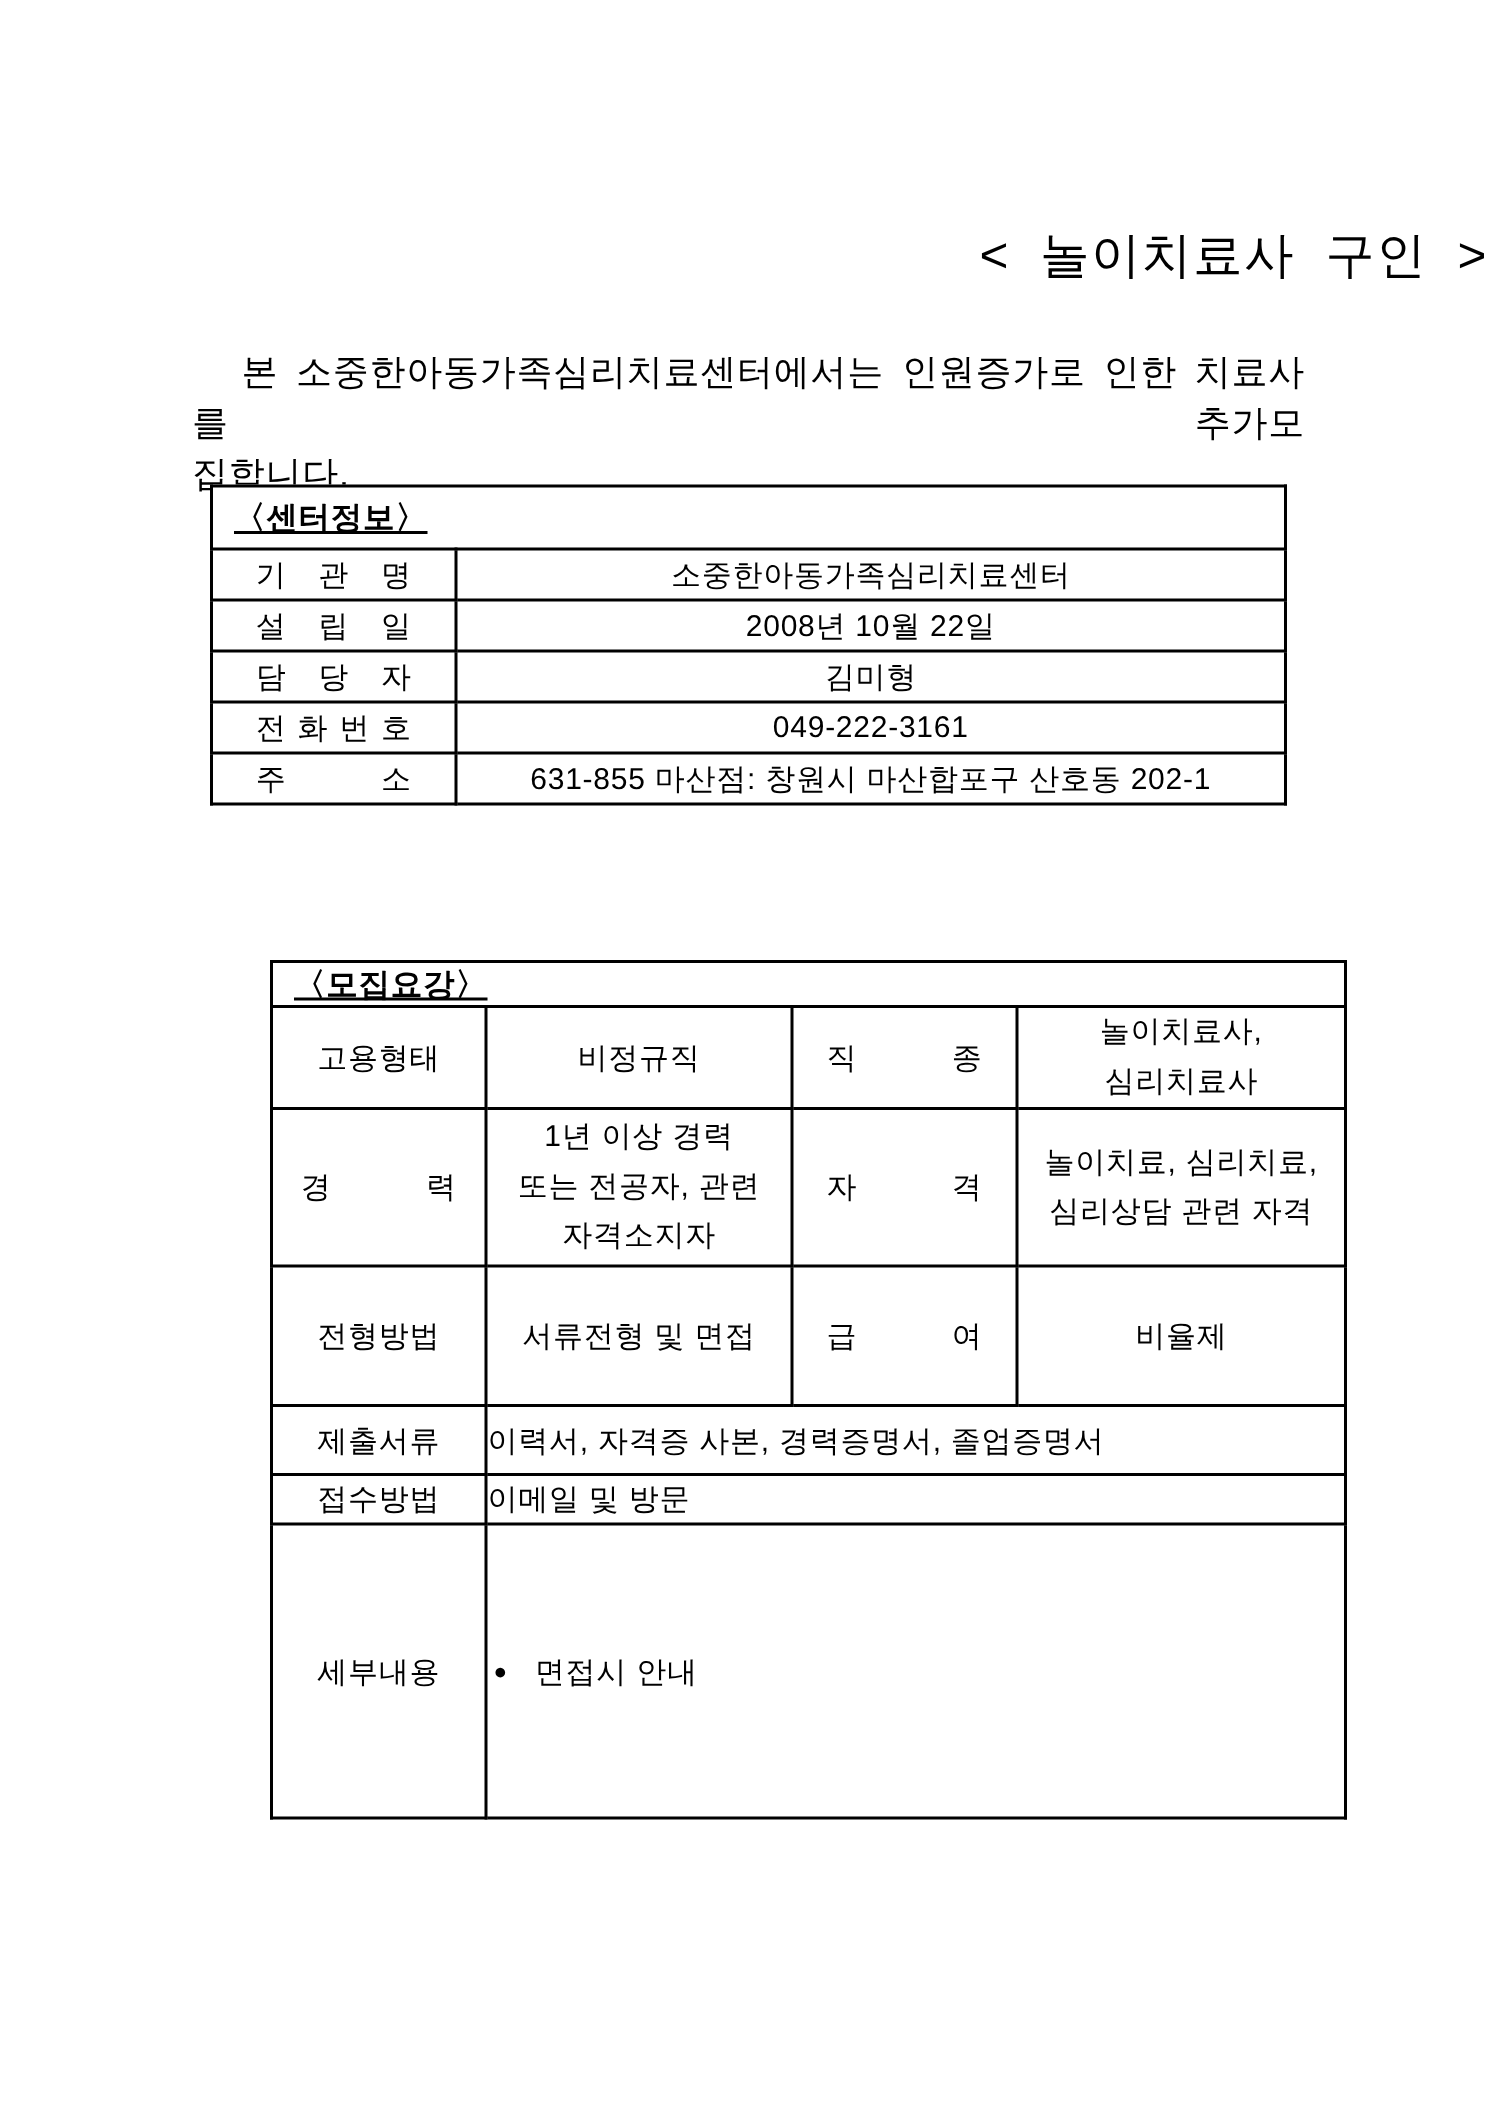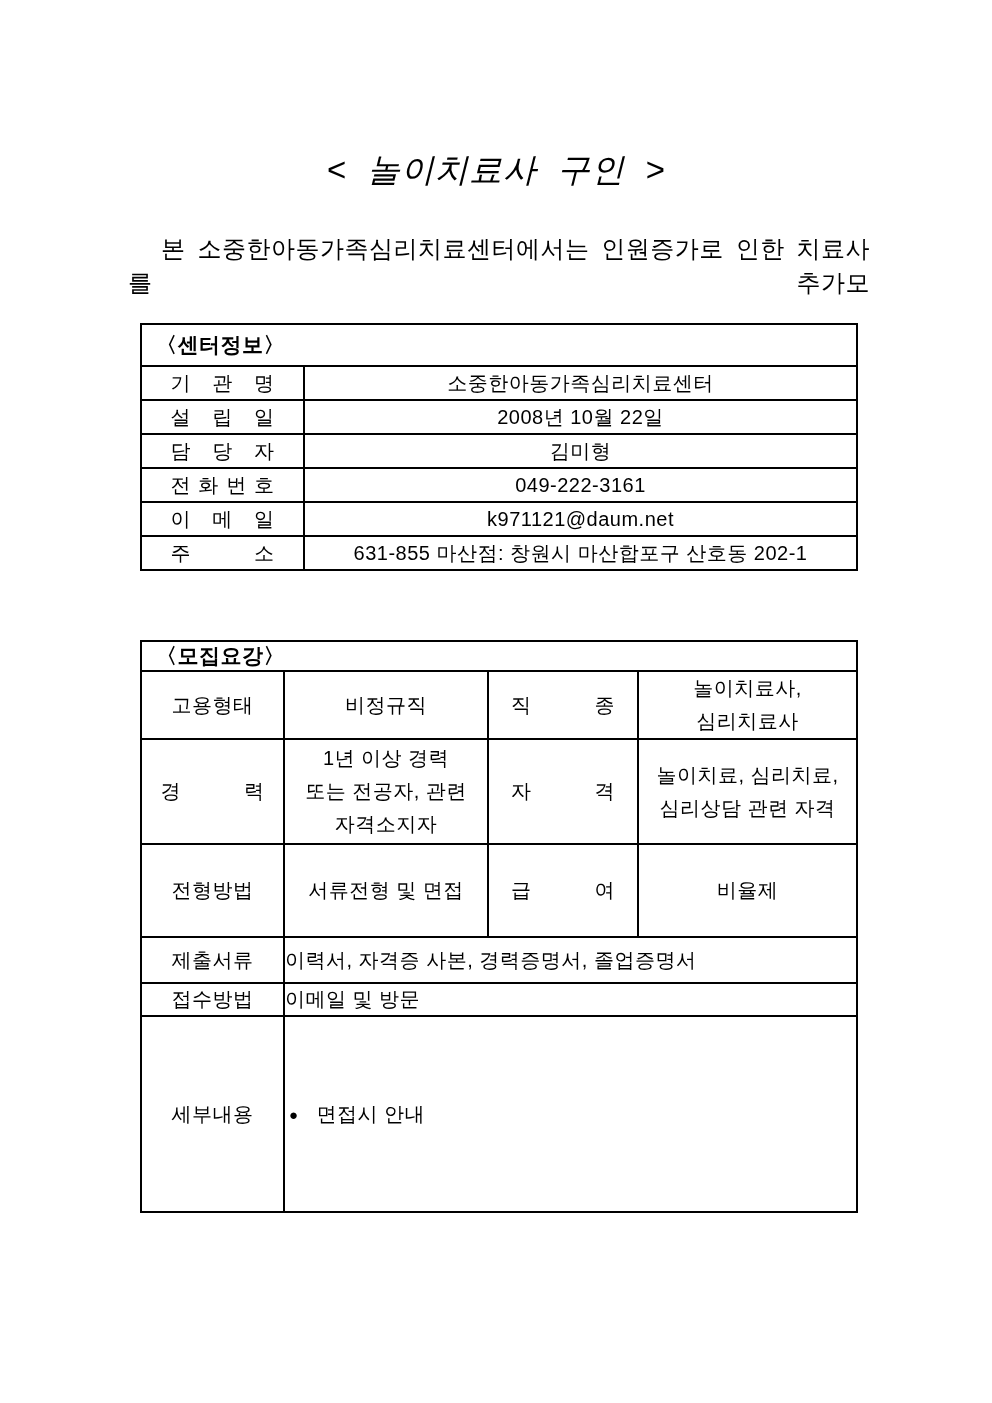--- a/index.html
+++ b/index.html
@@ -13,27 +13,26 @@
     font-family: "Liberation Sans", "DejaVu Sans", sans-serif;
     color: #000000;
     position: relative;
     overflow: hidden;
   }
   .doc-title {
     position: absolute;
     top: 148px;
     left: 0;
     width: 992px;
-    text-align: center;
+    text-align: right;
     font-size: 33px;
     font-weight: 400;
     word-spacing: 10px;
     letter-spacing: 1px;
     white-space: pre;
-    font-style: italic;
   }
   .intro {
     position: absolute;
     top: 232px;
     left: 128px;
     width: 742px;
     font-size: 24px;
     line-height: 34px;
     letter-spacing: 0.5px;
   }
@@ -47,35 +46,36 @@
   }
   table {
     border-collapse: collapse;
     table-layout: fixed;
     position: absolute;
     left: 140px;
     width: 716px;
     background: #ffffff;
   }
   #center-info-table { top: 323px; }
-  #recruitment-table { top: 640px; }
+  #recruitment-table { top: 640px; margin-left: 40px; }
   td {
     border: 2px solid #000000;
     font-size: 20px;
     text-align: center;
     vertical-align: middle;
     padding: 0;
     letter-spacing: 0.5px;
     overflow: hidden;
   }
   td.sec {
     text-align: left;
     font-weight: 700;
     font-size: 21px;
     padding-left: 14px;
+    text-decoration: underline;
   }
   .dist {
     display: inline-block;
     width: 104px;
     text-align: justify;
     text-align-last: justify;
     white-space: normal;
   }
   td.left {
     text-align: left;
@@ -105,20 +105,21 @@
     line-height: 1;
   }
 </style>
 </head>
 <body>
 
 <div class="doc-title">&lt; 놀이치료사 구인 &gt;</div>
 
 <div class="intro">
   <div class="intro-l1">본 소중한아동가족심리치료센터에서는 인원증가로 인한 치료사를 추가모</div>
+  <div class="intro-l2">집합니다.</div>
 </div>
 
 <table id="center-info-table">
   <colgroup>
       <col style="width:163px">
       <col style="width:553px">
     </colgroup>
   <tbody>
       <tr class="hdr">
     <td class="sec" colspan="2">〈센터정보〉</td>
@@ -131,24 +132,20 @@
     <td><span class="dist">설 립 일</span></td>
     <td>2008년 10월 22일</td>
   </tr>
   <tr class="row">
     <td><span class="dist">담 당 자</span></td>
     <td>김미형</td>
   </tr>
   <tr class="row">
     <td><span class="dist">전 화 번 호</span></td>
     <td>049-222-3161</td>
-  </tr>
-  <tr class="row">
-    <td><span class="dist">이 메 일</span></td>
-    <td>k971121@daum.net</td>
   </tr>
   <tr class="row">
     <td><span class="dist">주 소</span></td>
     <td>631-855 마산점: 창원시 마산합포구 산호동 202-1</td>
   </tr>
 </tbody>
   </table>
 
 <table id="recruitment-table">
   <colgroup>

